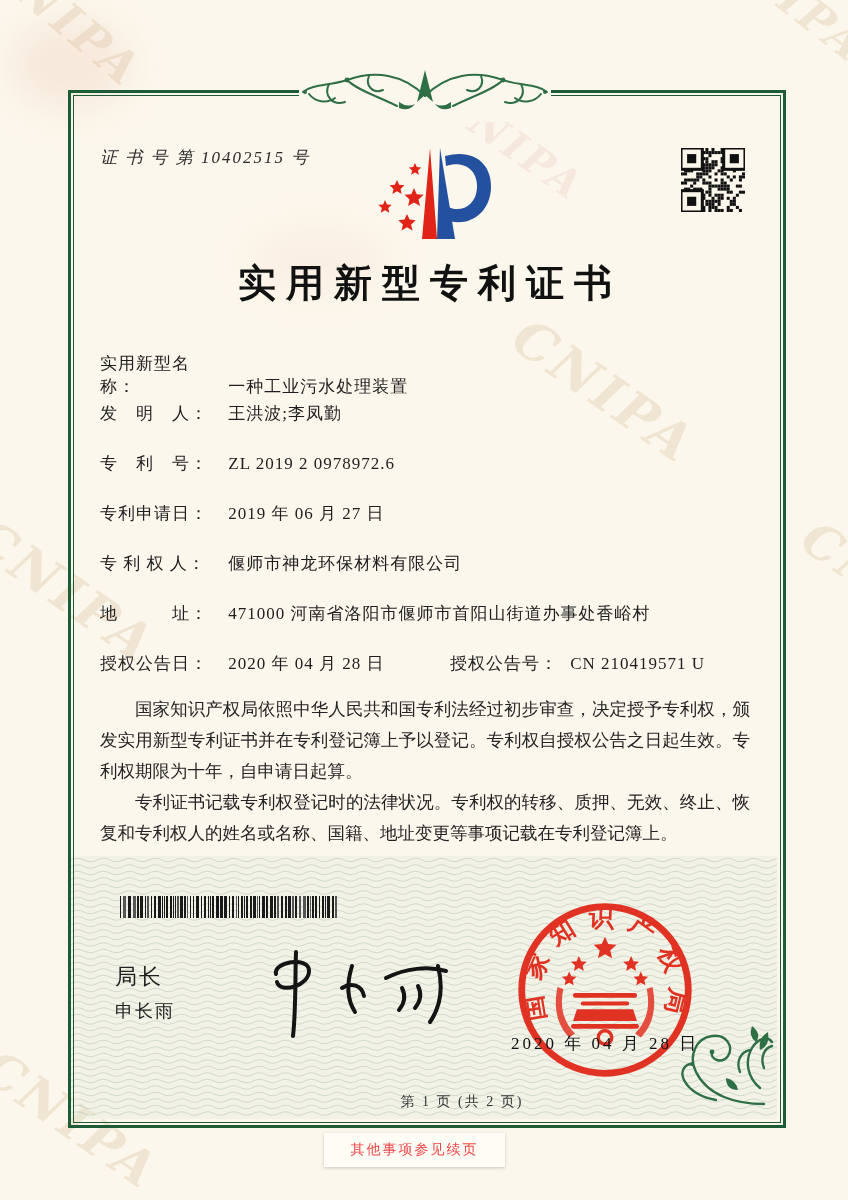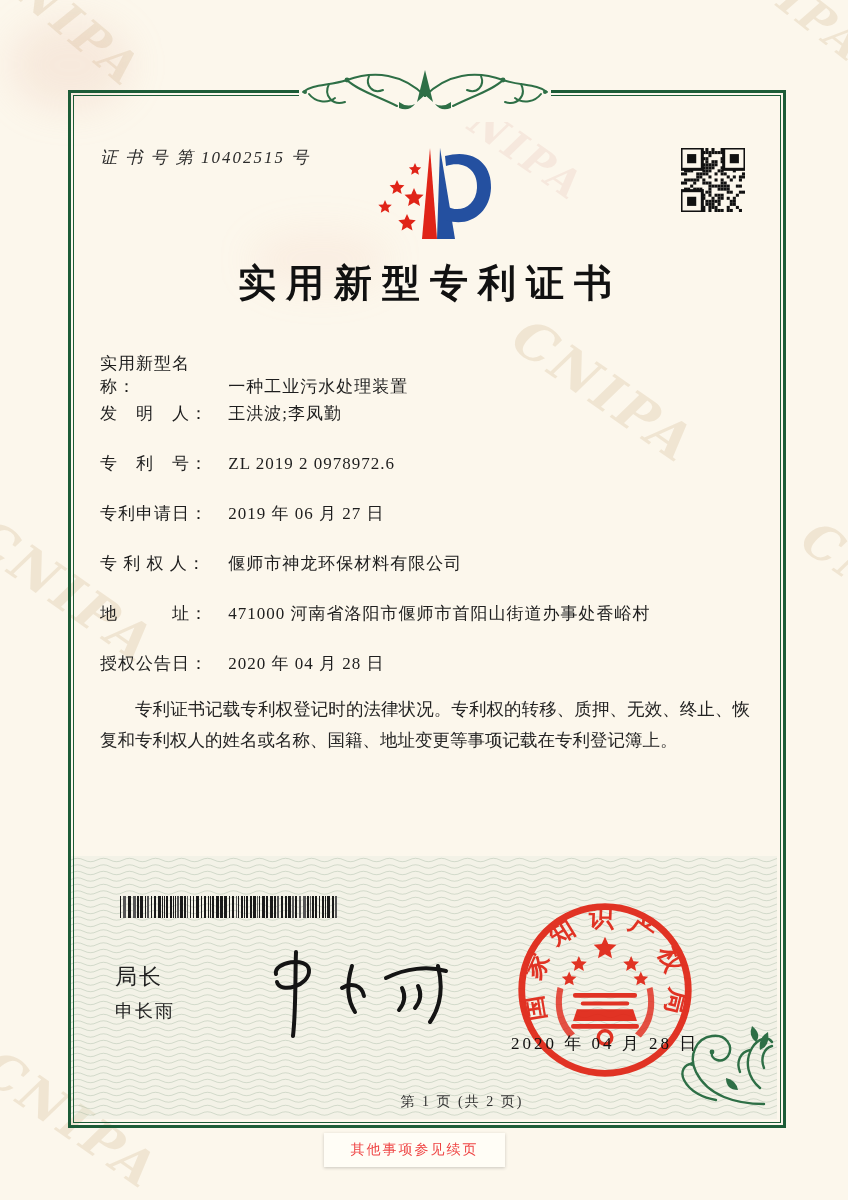--- a/index.html
+++ b/index.html
@@ -347,24 +347,29 @@
     <span class="flabel">专 利 权 人：</span>
     <span class="fvalue">偃师市神龙环保材料有限公司</span>
   </div>
   <div class="frow">
     <span class="flabel">地　　　址：</span>
     <span class="fvalue">471000 河南省洛阳市偃师市首阳山街道办事处香峪村</span>
   </div>
   <div class="frow">
     <span class="flabel">授权公告日：</span>
     <span class="fvalue">2020 年 04 月 28 日</span>
+    <span class="fpair2">
+      <span class="flabel" style="width:auto;margin-right:8px;">授权公告号：</span>
+      <span class="fvalue">CN 210419571 U</span>
+    </span>
   </div>
 </div>
 
 <div class="bodytext">
+  <p>国家知识产权局依照中华人民共和国专利法经过初步审查，决定授予专利权，颁发实用新型专利证书并在专利登记簿上予以登记。专利权自授权公告之日起生效。专利权期限为十年，自申请日起算。</p>
   <p>专利证书记载专利权登记时的法律状况。专利权的转移、质押、无效、终止、恢复和专利权人的姓名或名称、国籍、地址变更等事项记载在专利登记簿上。</p>
 </div>
 
 <div class="barcode">
   <svg id="barsvg" width="220" height="22">
       <rect x="0" y="0" width="1" height="22" fill="#1a1a1a"></rect>
       <rect x="3" y="0" width="3" height="22" fill="#555"></rect>
       <rect x="8" y="0" width="3" height="22" fill="#1a1a1a"></rect>
       <rect x="13" y="0" width="3" height="22" fill="#555"></rect>
       <rect x="17" y="0" width="2" height="22" fill="#1a1a1a"></rect>

